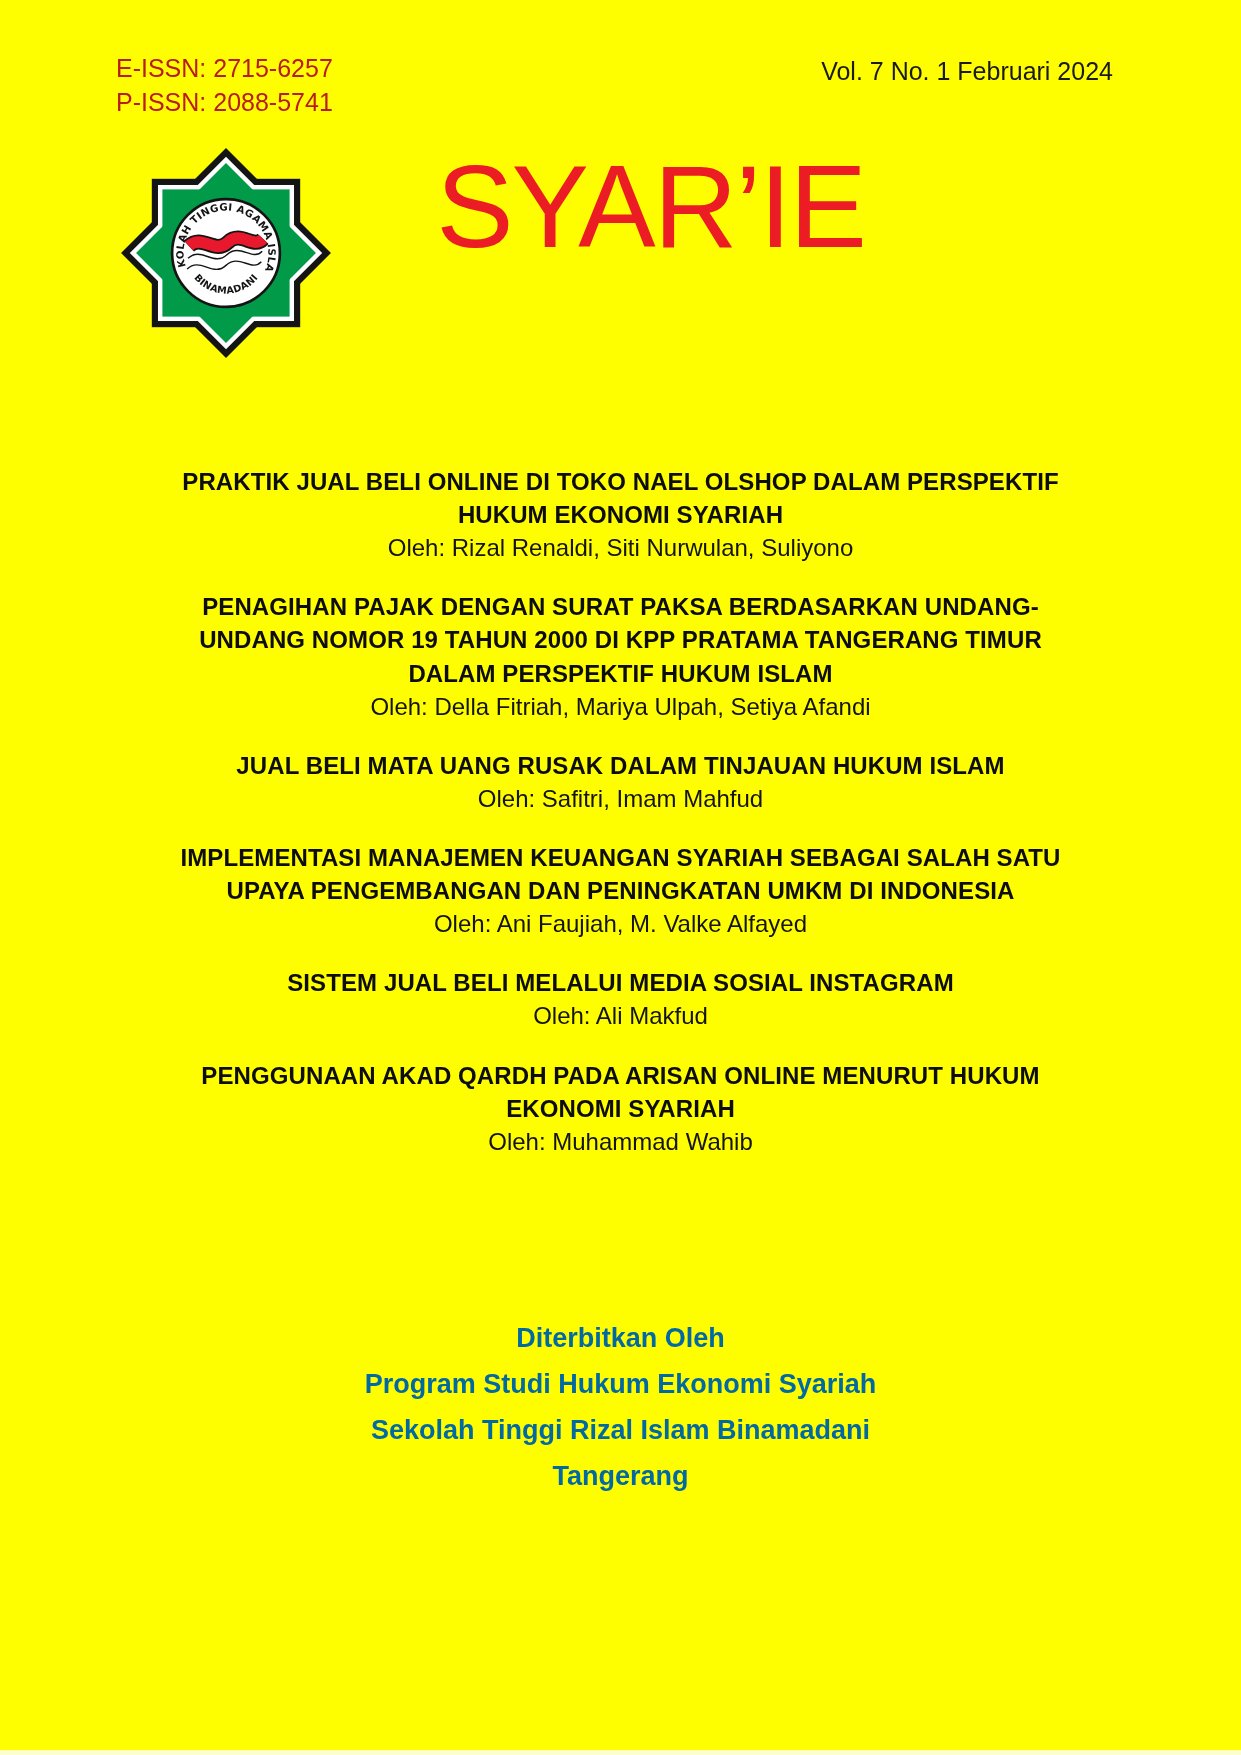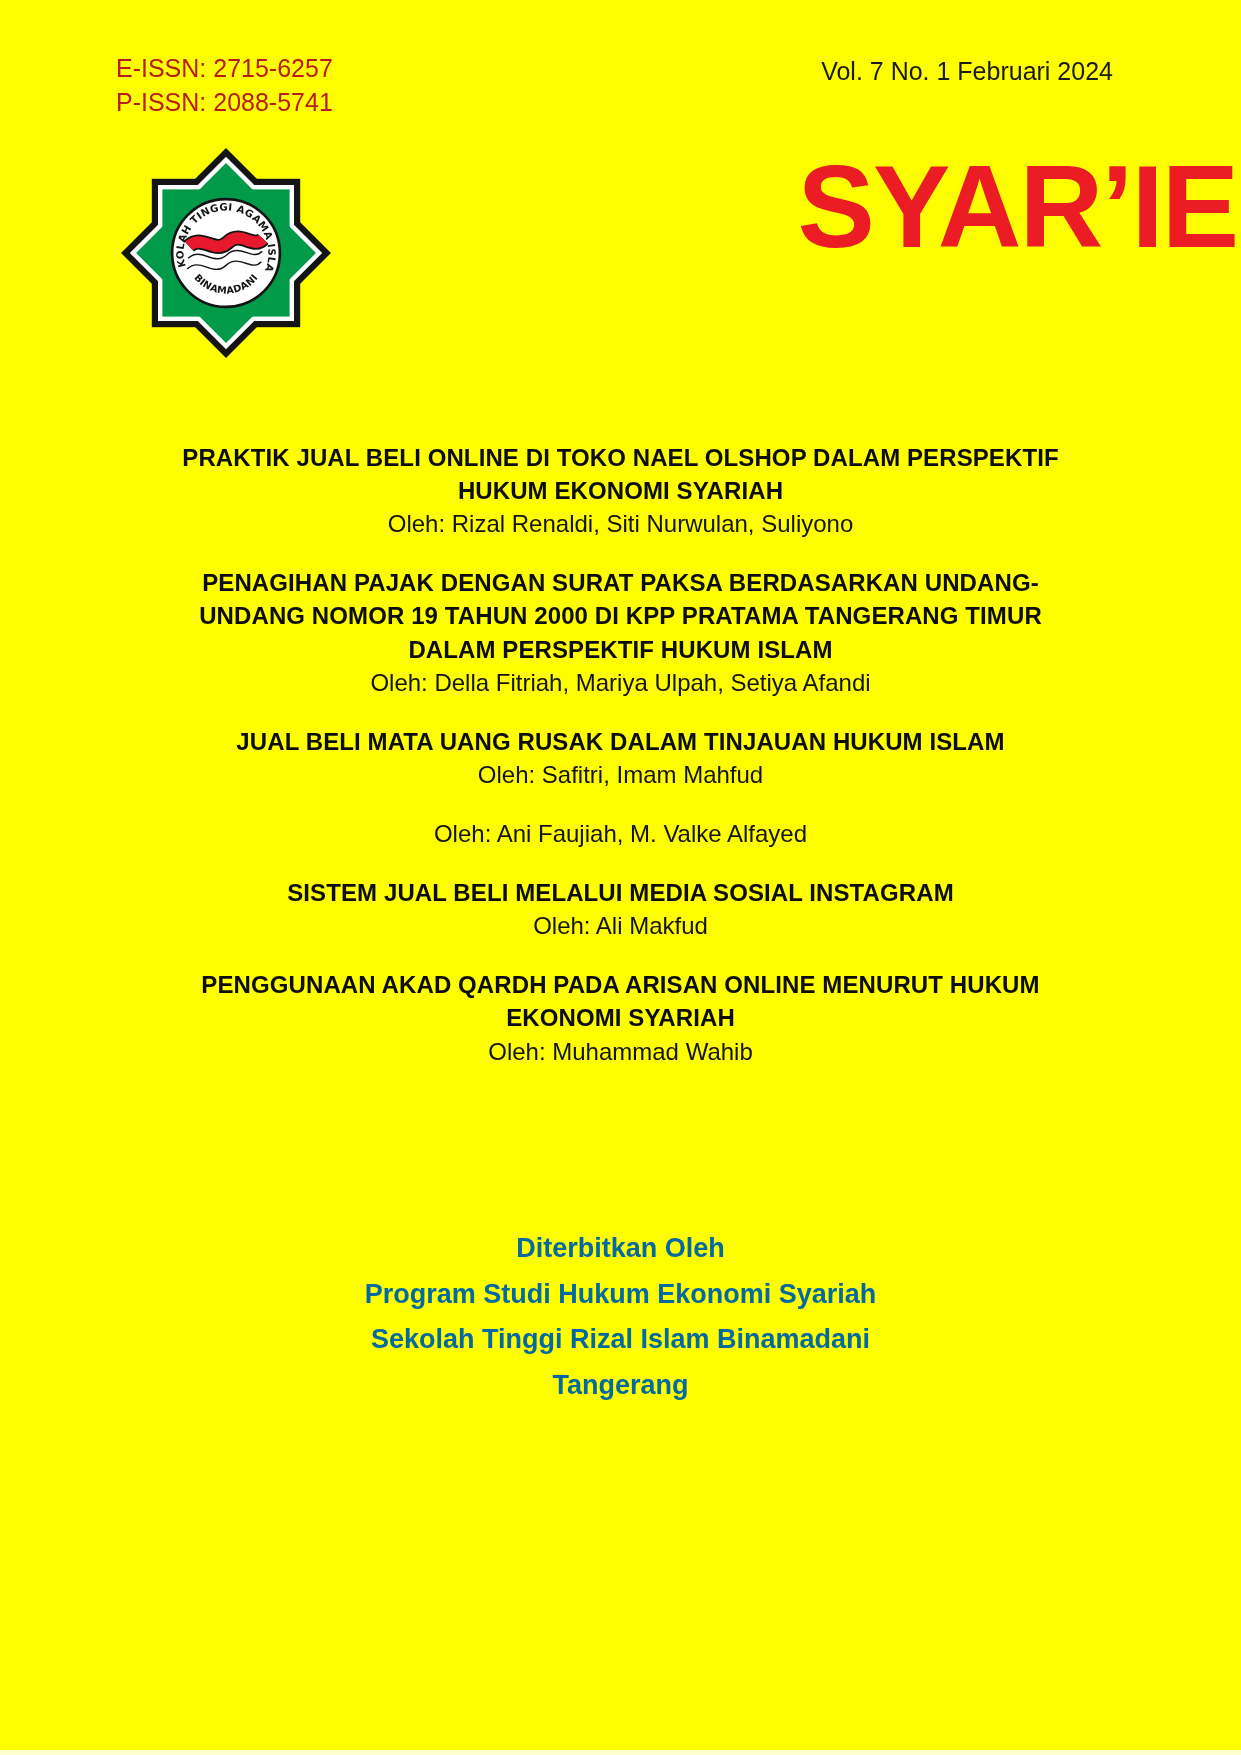--- a/index.html
+++ b/index.html
@@ -19,29 +19,29 @@
   .issn { font-size:25px; line-height:1.34; color:#b91c1c; }
   .vol { font-size:25px; margin-top:5px; color:#1a1a1a; }
 
   .masthead { position:relative; height:218px; margin-top:30px; }
   .logo {
     position:absolute; left:120px; top:-2px;
     width:212px; height:212px;
   }
   .mast-text { text-align:center; padding-left:60px; }
   .journal-title {
-    font-size:116px; font-weight:700; letter-spacing:-2px;
-    color:#EC1C24; line-height:1.0; margin:4px;text-align:right;
+    font-size:116px; font-weight:400; letter-spacing:-2px;
+    color:#EC1C24; line-height:1.0; margin:12px;
   }
   .journal-subtitle {
     font-size:38px; font-weight:700; color:#1B75BC;
     margin-top:4px; line-height:1.1;
   }
 
-  .articles { margin-top:74px; text-align:center; }
+  .articles { margin-top:98px; text-align:center; }
   .article { margin:0 auto 26px auto; max-width:1020px; }
   .article-title {
     font-size:24px; font-weight:700; color:#0d0d0d;
     line-height:1.38; margin:0; white-space:pre-line;
     letter-spacing:0.1px;
   }
   .article-title i { font-style:italic; }
   .article-authors {
     font-size:24px; font-weight:400; color:#141414;
     line-height:1.38; margin:0;
@@ -111,20 +111,22 @@
       <h2 class="article-title"><span>PENAGIHAN PAJAK DENGAN SURAT PAKSA BERDASARKAN UNDANG-
 UNDANG NOMOR 19 TAHUN 2000 DI KPP PRATAMA TANGERANG TIMUR
 DALAM PERSPEKTIF HUKUM ISLAM</span></h2>
       <p class="article-authors">Oleh: Della Fitriah, Mariya Ulpah, Setiya Afandi</p>
     </div>
     <div class="article">
       <h2 class="article-title"><span>JUAL BELI MATA UANG RUSAK DALAM TINJAUAN HUKUM ISLAM</span></h2>
       <p class="article-authors">Oleh: Safitri, Imam Mahfud</p>
     </div>
     <div class="article">
+      <h2 class="article-title"><span>IMPLEMENTASI MANAJEMEN KEUANGAN SYARIAH SEBAGAI SALAH SATU
+UPAYA PENGEMBANGAN DAN PENINGKATAN UMKM DI INDONESIA</span></h2>
       <p class="article-authors">Oleh: Ani Faujiah, M. Valke Alfayed</p>
     </div>
     <div class="article">
       <h2 class="article-title"><span>SISTEM JUAL BELI MELALUI MEDIA SOSIAL INSTAGRAM</span></h2>
       <p class="article-authors">Oleh: Ali Makfud</p>
     </div>
     <div class="article">
       <h2 class="article-title"><span>PENGGUNAAN AKAD QARDH PADA ARISAN ONLINE MENURUT HUKUM
 EKONOMI SYARIAH</span></h2>
       <p class="article-authors">Oleh: Muhammad Wahib</p>

